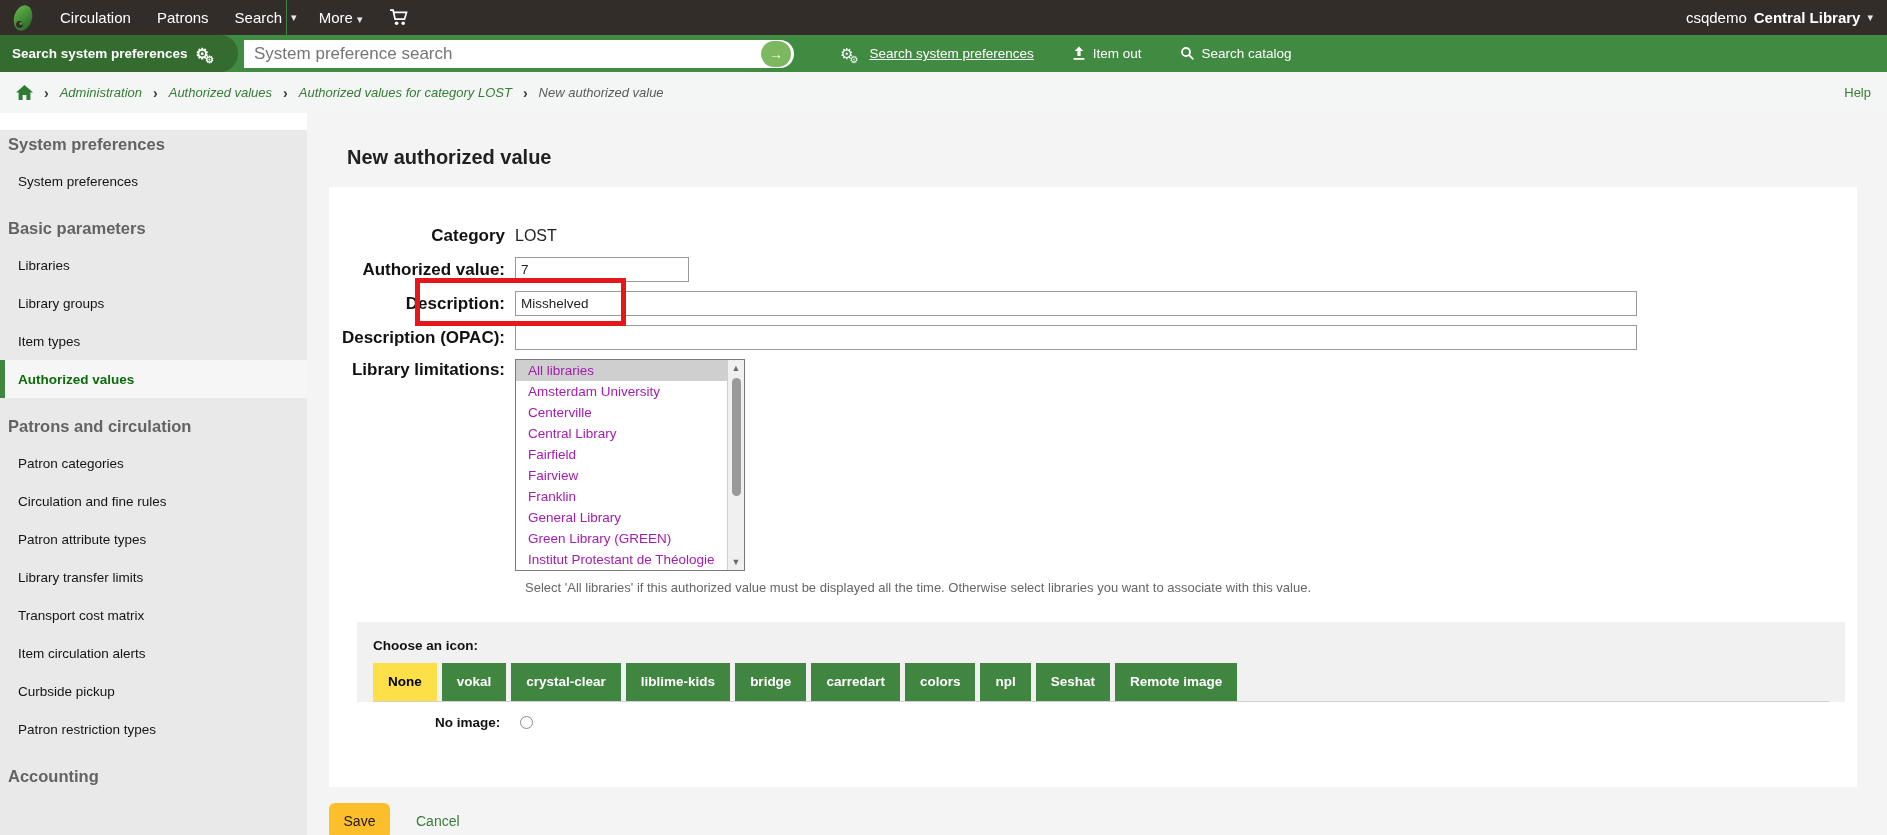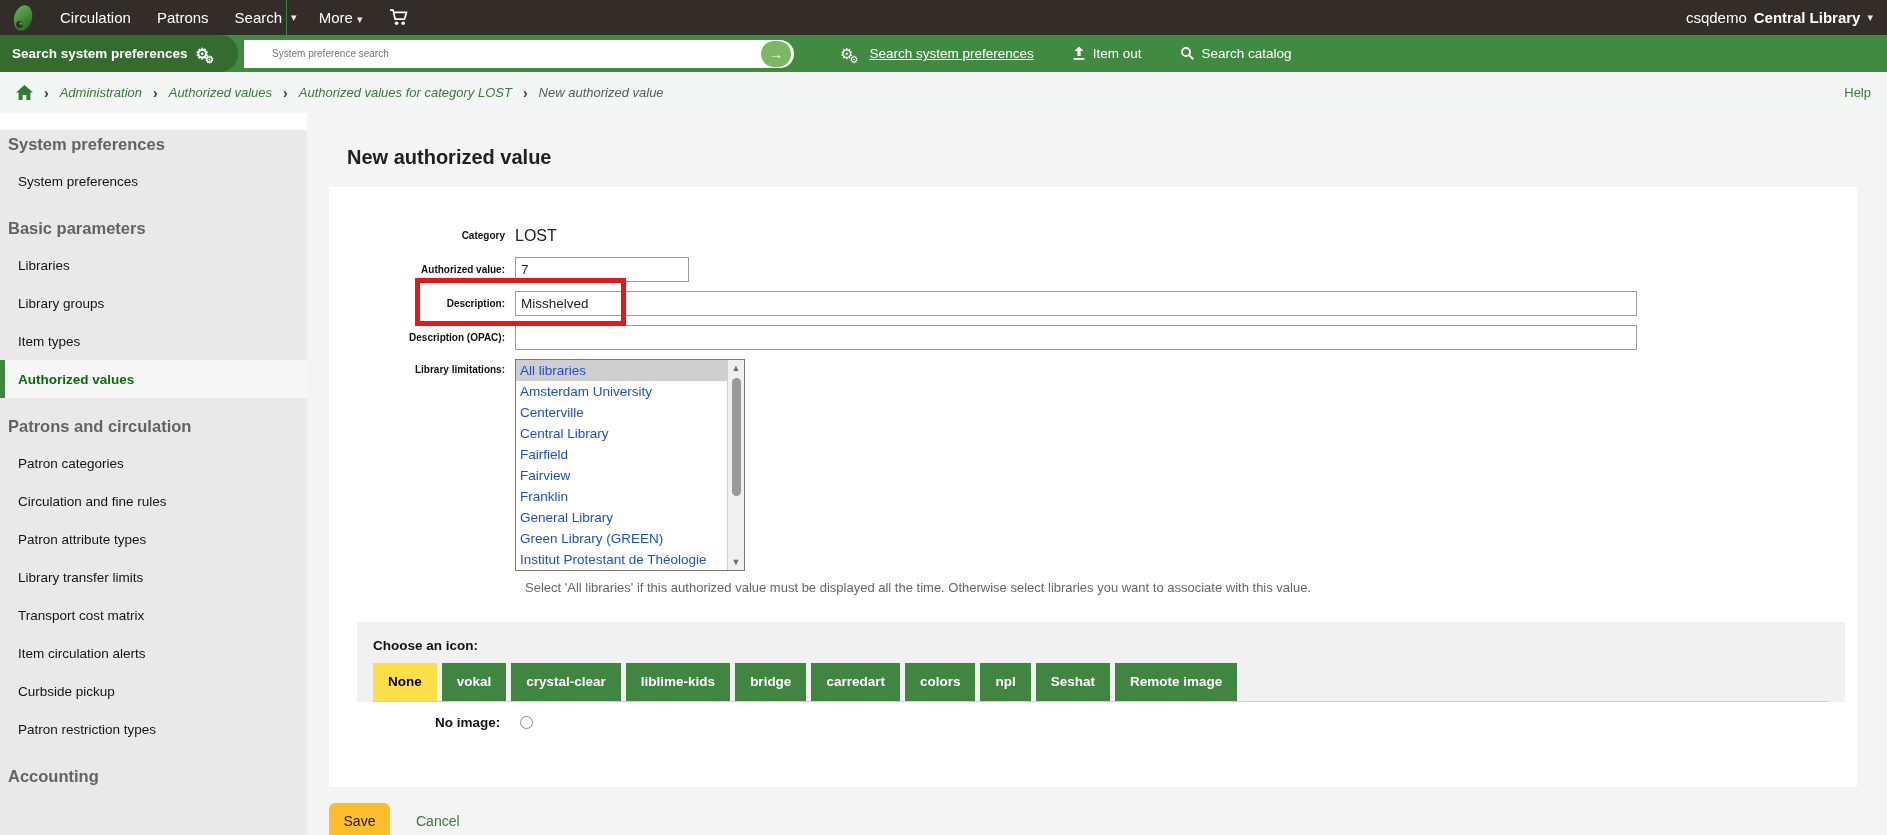--- a/index.html
+++ b/index.html
@@ -17,21 +17,21 @@
   .top-right { margin-left:auto; margin-right:14px; display:flex; align-items:center; gap:7px; }
   .top-right .lib { font-weight:bold; }
 
   
   .searchbar { height:37px; background:#418a41; display:flex; align-items:center; }
   .search-pill { height:37px; background:#346b2e; border-radius:0 18px 18px 0; padding:0 20px 0 12px; display:flex; align-items:center; gap:8px; color:#fff; font-weight:bold; font-size:13.5px; flex:0 0 auto; }
   .gear-ico { font-size:15px; line-height:1; position:relative; }
   .gear-ico::after { content:""; }
   .gear-small { font-size:10px; position:relative; top:4px; left:-4px; }
   .search-input-wrap { position:relative; margin-left:6px; flex:0 0 auto; }
-  .search-input { width:550px; height:28px; border:none; border-radius:0 14px 14px 0; padding:0 40px 0 28px; font-size:10px; font-family:"Liberation Sans",sans-serif; color:#3b82f6; outline:none; }
+  .search-input { width:550px; height:28px; border:none; border-radius:0 14px 14px 0; padding:0 40px 0 10px; font-size:17px; font-family:"Liberation Sans",sans-serif; color:#3b82f6; outline:none; }
   .search-submit { position:absolute; right:3px; top:1px; width:30px; height:26px; border:none; border-radius:13px; background:#7cb85f; color:#fff; font-size:14px; font-weight:bold; cursor:pointer; }
   .bar-links { display:flex; align-items:center; gap:38px; margin-left:46px; color:#fff; font-size:13.5px; }
   .bar-link { display:flex; align-items:center; gap:7px; cursor:pointer; }
   .bar-link.active span.lbl { text-decoration:underline; }
 
   
   .breadcrumbbar { height:41px; background:#f4f5f5; display:flex; align-items:center; padding:0 16px; gap:11px; font-size:13px; }
   .bc-sep { color:#3a3a3a; font-weight:bold; font-size:14px; }
   .bc-link { color:#357c35; font-style:italic; cursor:pointer; }
   .bc-current { color:#5a5a5a; font-style:italic; }
@@ -43,30 +43,30 @@
   .side-h { font-size:16.5px; font-weight:bold; color:#636363; line-height:20px; margin:18px 8px 8px 8px; }
   .side-h.first { margin-top:4px; }
   .side-item { padding:10.5px 0 10.5px 18px; font-size:13.5px; line-height:17px; color:#141414; cursor:pointer; }
   .side-item.active { background:#f6f6f6; border-left:5px solid #408540; padding-left:13px; font-weight:bold; color:#0b6b0b; }
 
   .main { flex:1; background:#f4f4f4; padding:32px 30px 0 22px; }
   .page-title { font-size:20px; font-weight:bold; color:#212121; line-height:24px; margin:0 0 18px 18px; }
   .card { background:#fff; padding:36px 0 38px 0; }
 
   .frow { display:flex; margin-bottom:9px; }
-  .flabel { width:186px; flex:0 0 auto; text-align:right; padding-right:10px; font-weight:bold; font-size:10px; line-height:25px; color:#111; }
+  .flabel { width:186px; flex:0 0 auto; text-align:right; padding-right:10px; font-weight:bold; font-size:17px; line-height:25px; color:#111; }
   .fvalue { font-size:16px; line-height:25px; color:#222; }
   .tinput { height:25px; border:1px solid #999; font-size:13.5px; font-family:"Liberation Sans",sans-serif; padding:1px 5px; color:#222; background:#fff; }
   .w-small { width:174px; }
   .w-wide  { width:1122px; }
   .row-desc { position:relative; }
   .red-annotation { position:absolute; left:86px; top:-13px; width:211px; height:48px; border:5px solid #e4171b; pointer-events:none; z-index:5; }
 
   .libselect { position:relative; width:230px; height:212px; border:1px solid #7a7a7a; background:#fff; overflow:hidden; }
-  .opt { font-size:13.5px; line-height:21px; padding-left:4px; color:#1d4ed8; white-space:nowrap; cursor:pointer; }
+  .opt { font-size:13.5px; line-height:21px; padding-left:12px; color:#a21caf; white-space:nowrap; cursor:pointer; }
   .opt.selected { background:#cfcfcf; }
   .sbar { position:absolute; top:0; right:0; bottom:0; width:17px; background:#f0f0f0; border-left:1px solid #cfcfcf; }
   .s-arrow { height:16px; text-align:center; font-size:9px; color:#6a6a6a; line-height:16px; }
   .s-arrow.down { position:absolute; bottom:0; left:0; right:0; }
   .s-thumb { position:absolute; top:18px; left:3.5px; width:9px; height:118px; background:#9a9a9a; border-radius:5px; }
 
   .hint { margin:8px 0 0 196px; color:#666; font-size:13px; }
 
   .icon-panel { margin:27px 12px 0 28px; background:#f1f1f1; padding:16px 16px 0 16px; }
   .icon-label { font-weight:bold; font-size:13.5px; color:#111; }

